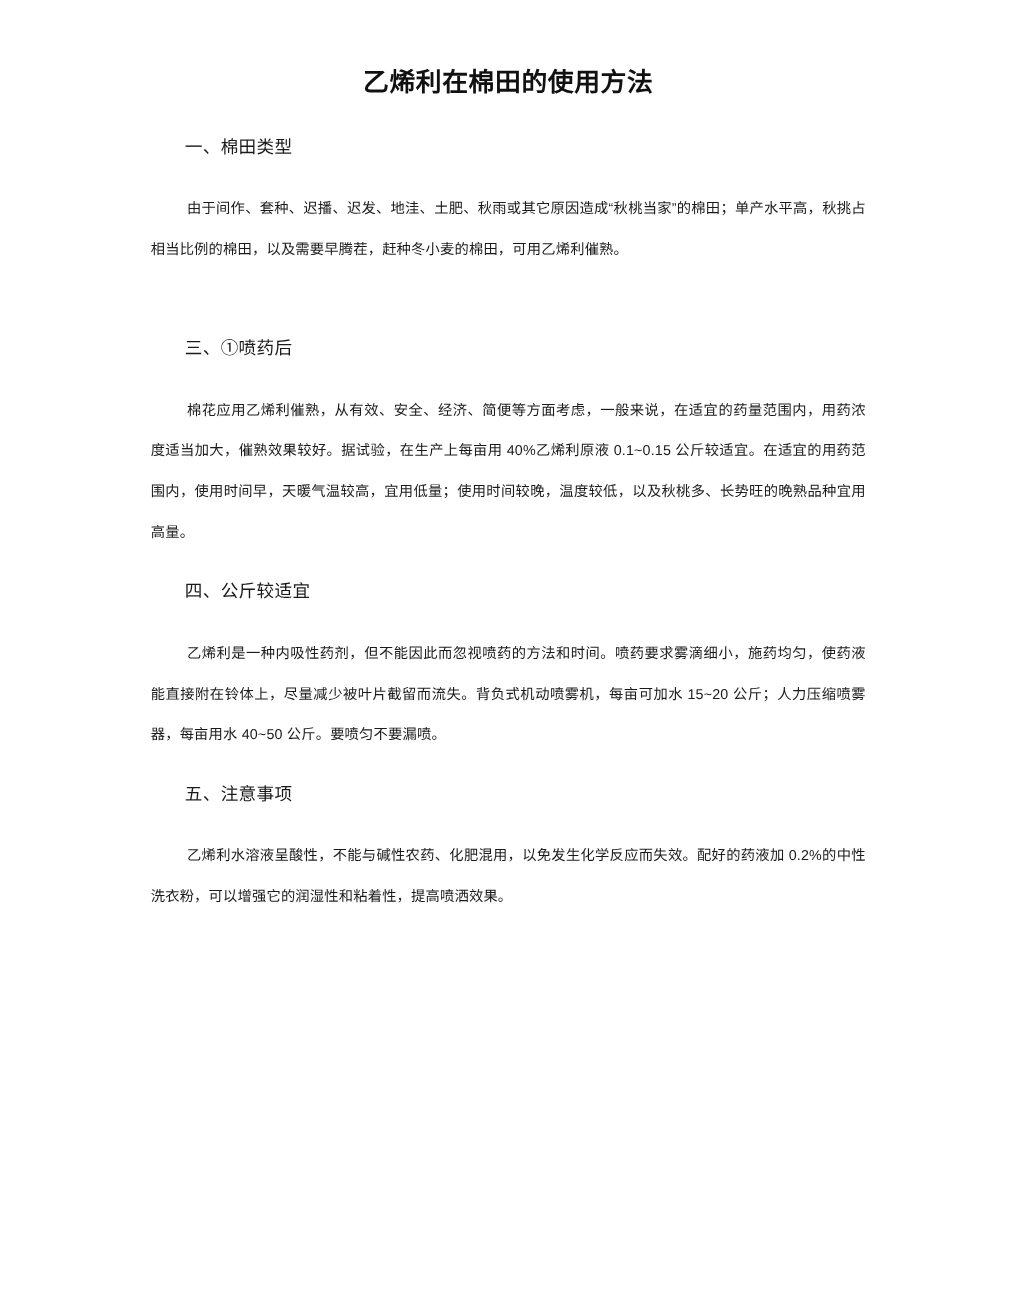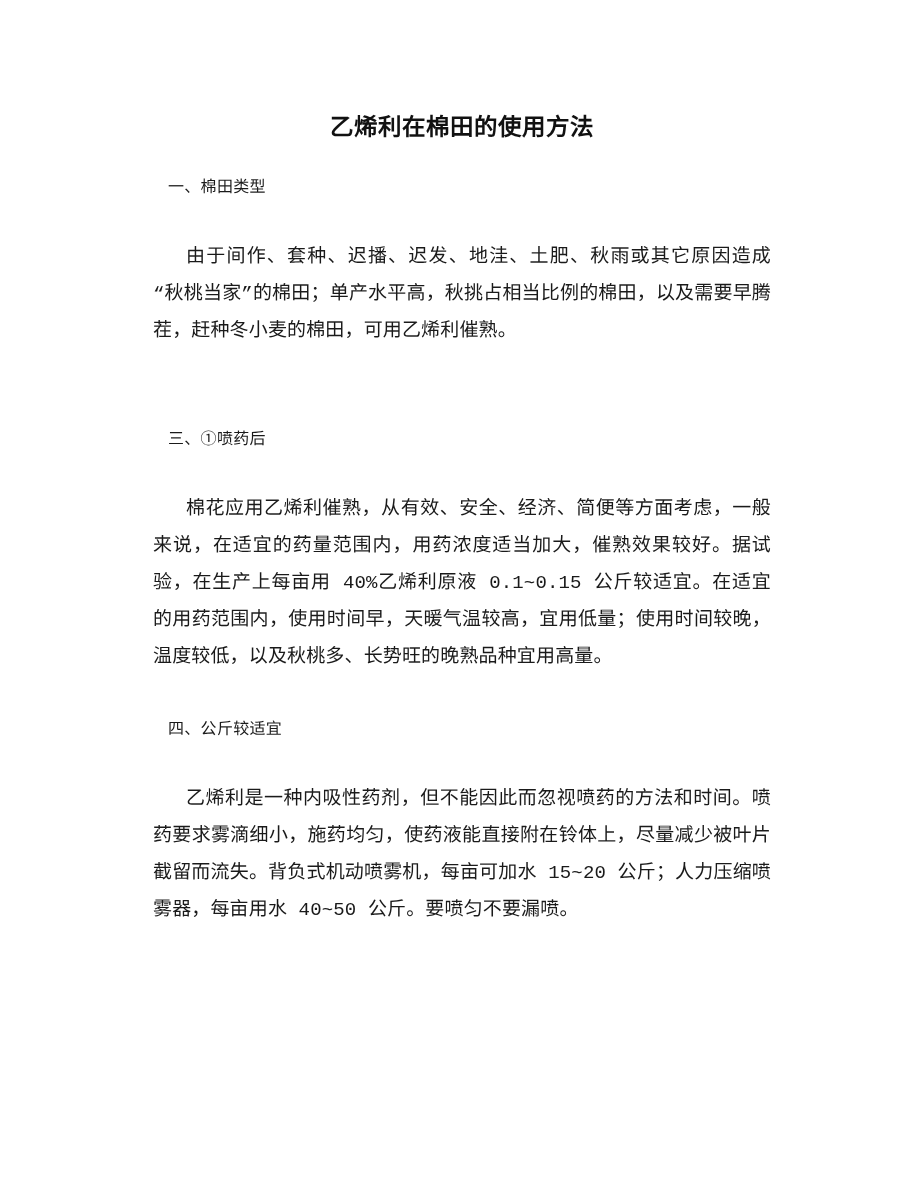--- a/index.html
+++ b/index.html
@@ -28,40 +28,40 @@
     width: 650px;
   }
   .doc-title {
     text-align: center;
     font-family: "DejaVu Sans", "Liberation Sans", sans-serif;
     font-weight: bold;
     font-size: 23.5px;
     letter-spacing: 0.5px;
     line-height: 1.2;
     margin: 0;
-    padding-top: 113px;
+    padding-top: 61px;
     color: #111111;
   }
   .section {
     margin: 0;
   }
   .sec-heading {
     font-family: "Liberation Serif", "DejaVu Serif", serif;
     font-size: 16px;
     line-height: 37px;
     margin: 0;
     text-indent: 31px;
     color: #1a1a1a;
     letter-spacing: 0.3px;
   }
   .sec-para {
-    font-family: Liberation Mono, monospace;
-    font-size: 19px;
+    font-family: Liberation Sans, sans-serif;
+    font-size: 13px;
     line-height: 37px;
-    margin: 16px;
+    margin: 0;
     text-indent: 33px;
     text-align: justify;
     text-justify: inter-character;
     color: #1a1a1a;
     letter-spacing: 0.15px;
     word-break: break-all;
   }
   .gap-after-heading { height: 18px; }
   .gap-after-para { height: 18px; }
   .title-gap { height: 27px; }
@@ -94,15 +94,20 @@
       <div class="gap-after-para"></div>
     </div>
 
     <div class="section">
       <p class="sec-heading">四、公斤较适宜</p>
       <div class="gap-after-heading"></div>
       <p class="sec-para">乙烯利是一种内吸性药剂，但不能因此而忽视喷药的方法和时间。喷药要求雾滴细小，施药均匀，使药液能直接附在铃体上，尽量减少被叶片截留而流失。背负式机动喷雾机，每亩可加水 15~20 公斤；人力压缩喷雾器，每亩用水 40~50 公斤。要喷匀不要漏喷。</p>
       <div class="gap-after-para"></div>
     </div>
 
+    <div class="section">
+      <p class="sec-heading">五、注意事项</p>
+      <div class="gap-after-heading"></div>
+      <p class="sec-para">乙烯利水溶液呈酸性，不能与碱性农药、化肥混用，以免发生化学反应而失效。配好的药液加 0.2%的中性洗衣粉，可以增强它的润湿性和粘着性，提高喷洒效果。</p>
+    </div>
 
   </div>
 </div>
 
 </body></html>

